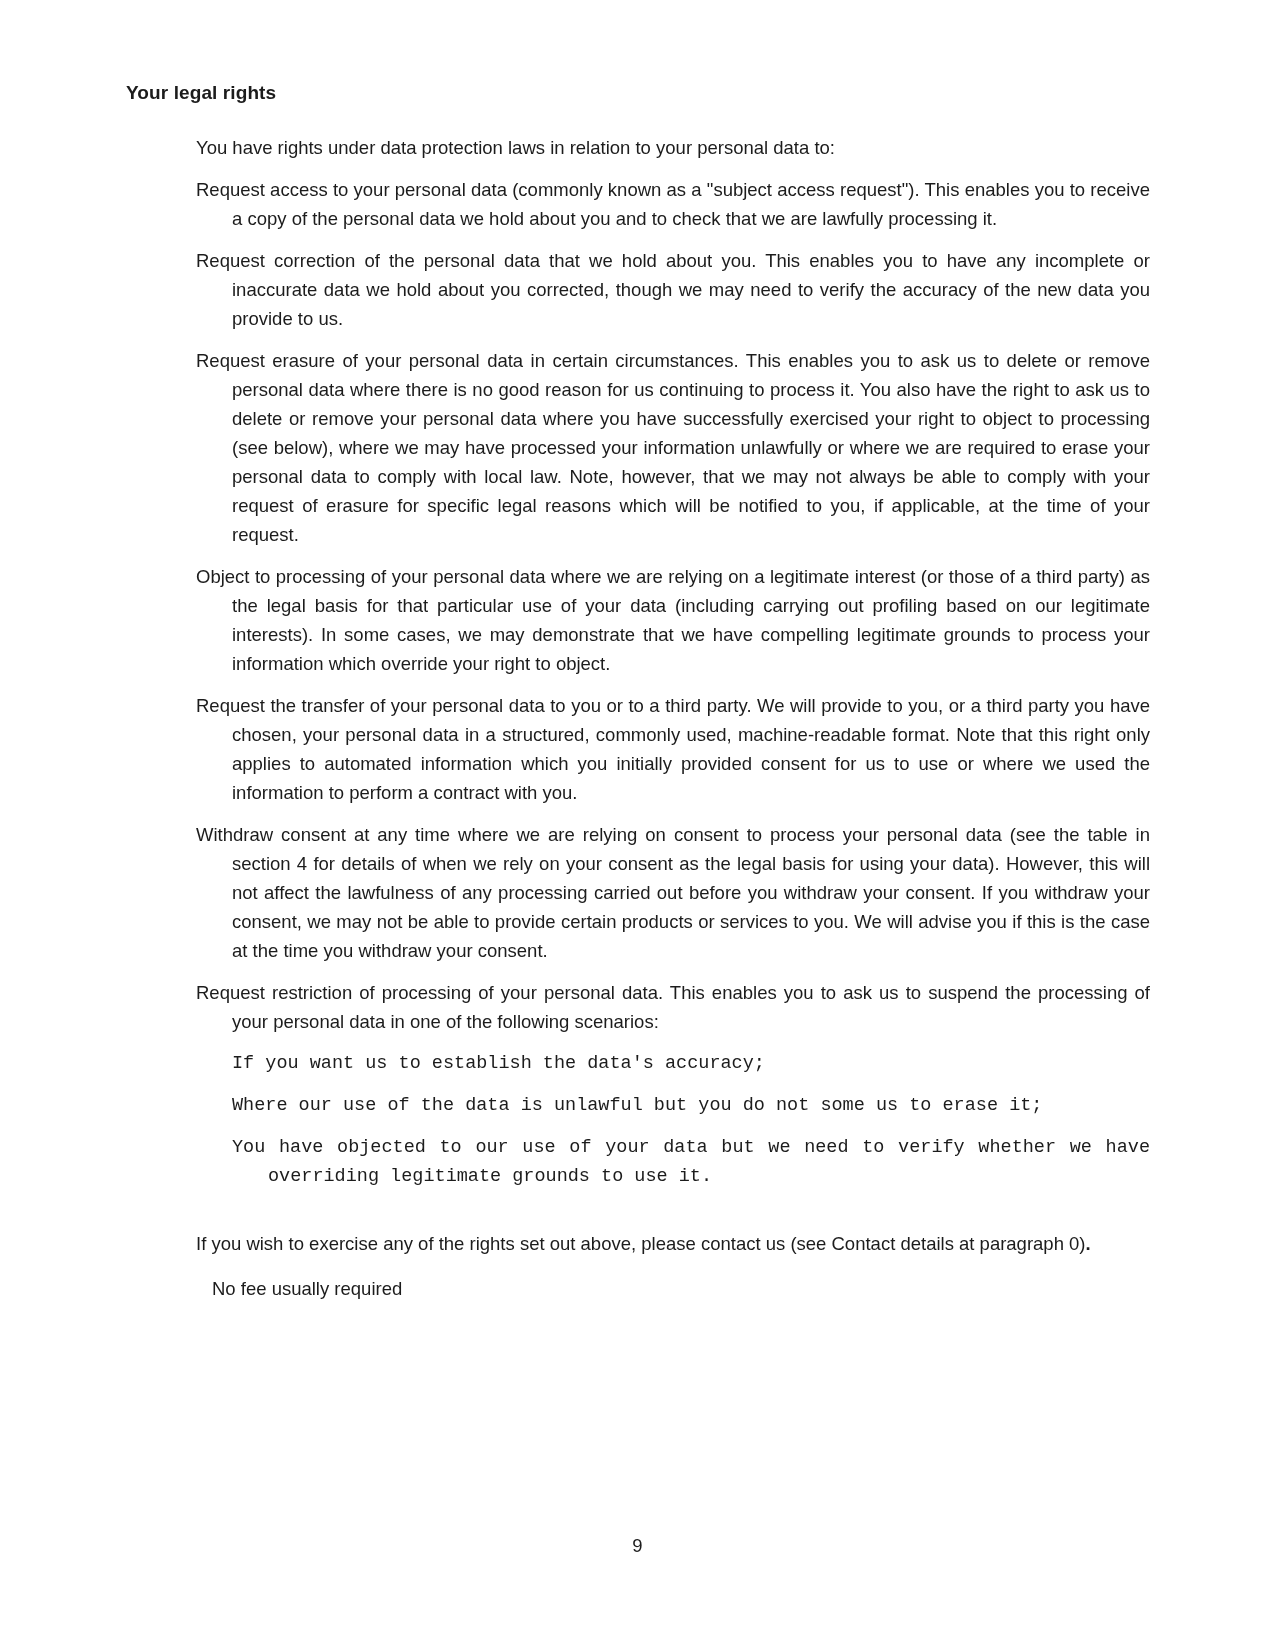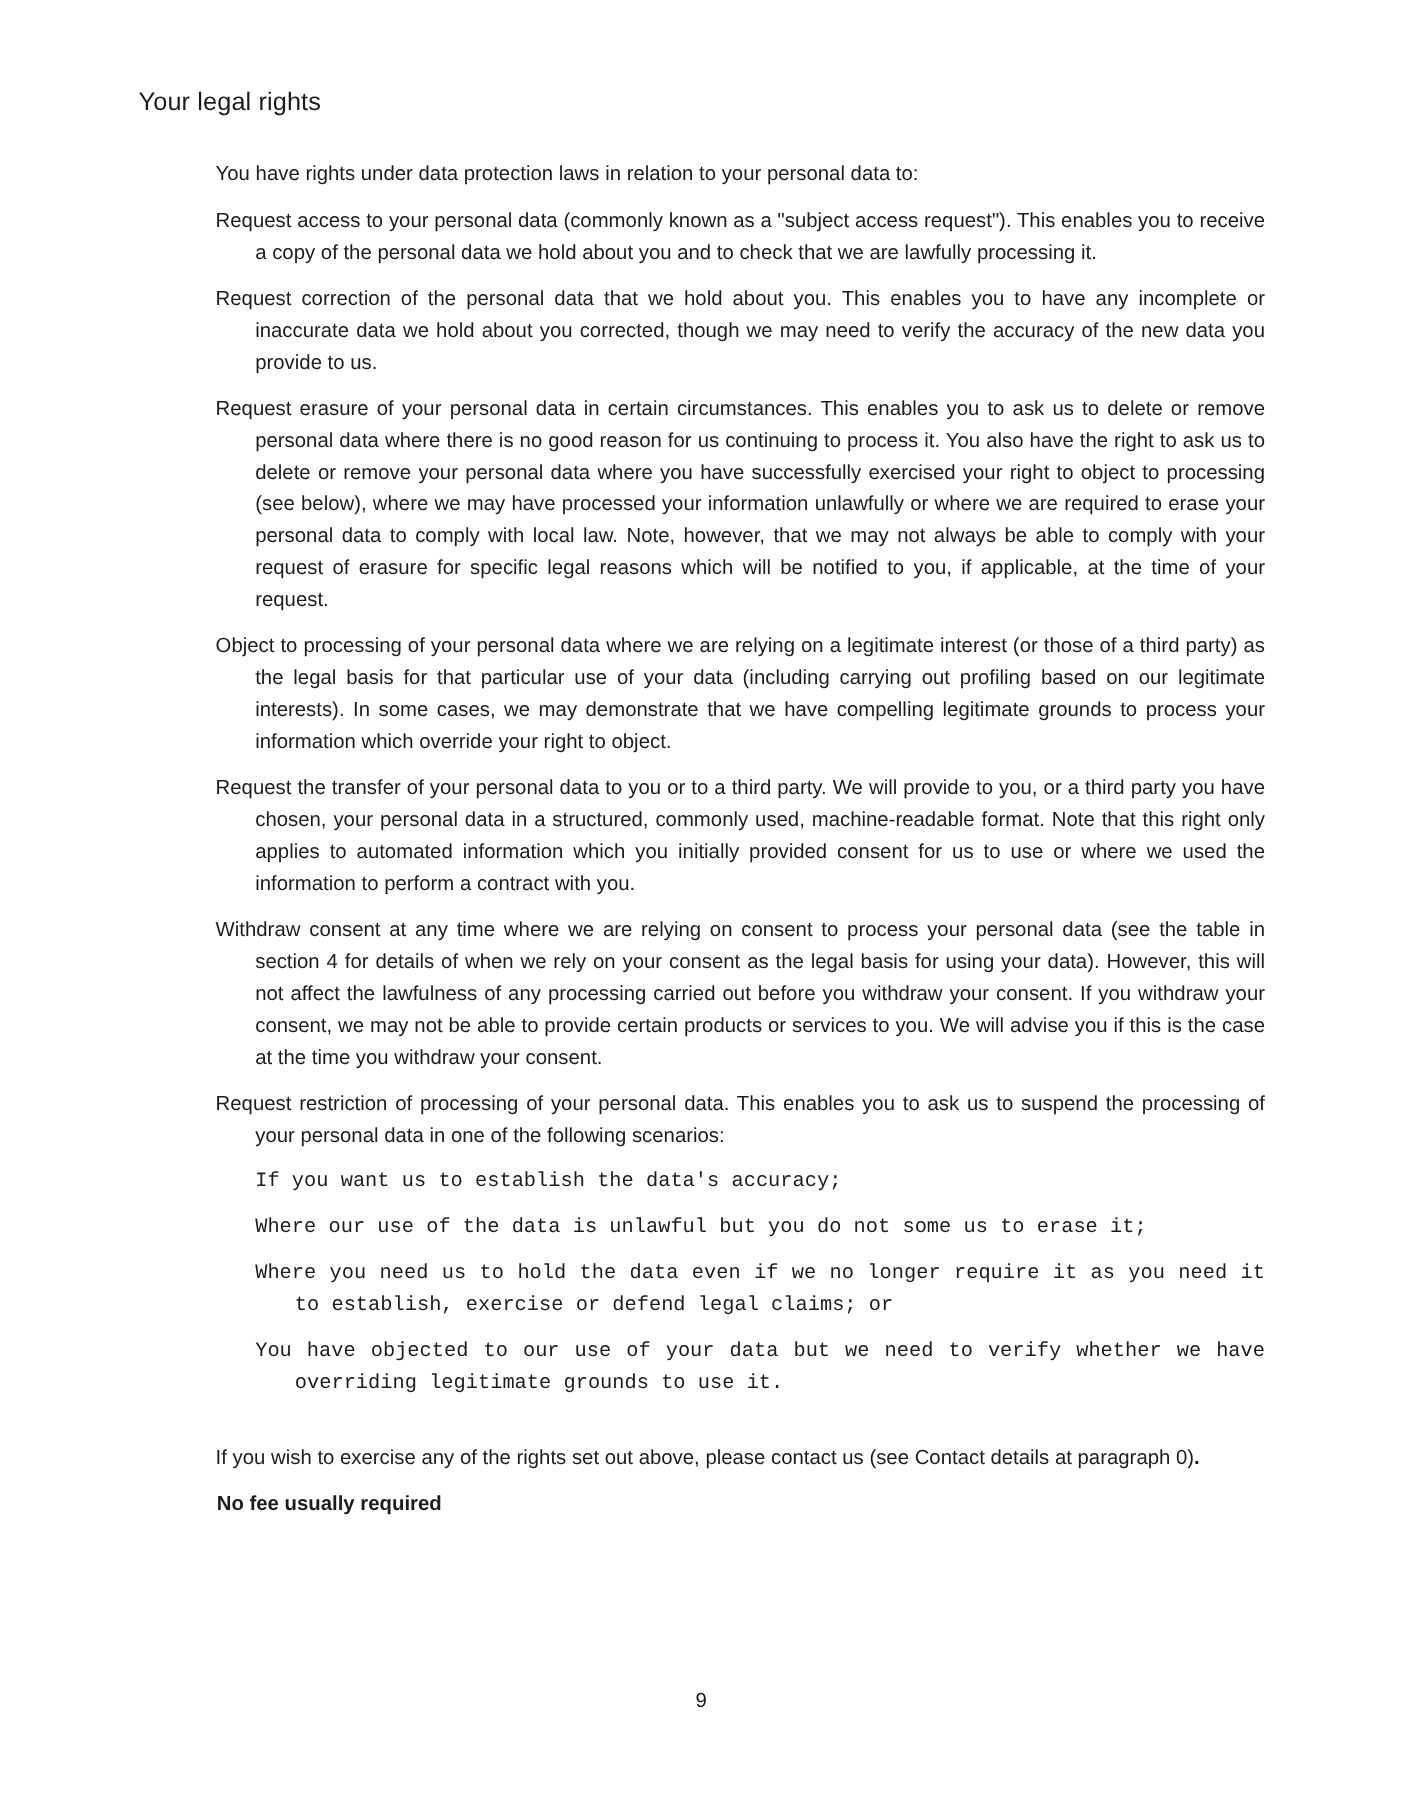--- a/index.html
+++ b/index.html
@@ -14,23 +14,23 @@
     margin: 0 auto;
     background: #ffffff;
     box-sizing: border-box;
     padding: 78px 125px 0 126px;
     font-family: "Liberation Sans", "DejaVu Sans", sans-serif;
     font-size: 18.5px;
     line-height: 29px;
     color: #1c1c1c;
   }
   .heading {
-    font-size: 23px;
-    font-weight: normal;
-    margin: 0 0 36px 0;
+    font-size: 19px;
+    font-weight: bold;
+    margin: 0 0 26px 0;
     letter-spacing: 0.1px;
   }
   p { margin: 0 0 13px 0; }
   .intro {
     padding-left: 70px;
     text-align: justify;
   }
   .li {
     padding-left: 106px;
     text-indent: -36px;
@@ -42,22 +42,22 @@
     font-family: Liberation Mono, monospace;
   }
   .closing {
     margin-top: 38px;
     padding-left: 70px;
     text-align: justify;
   }
   .closing strong { font-weight: bold; }
   .subheading {
     padding-left: 70px;
-    font-weight: bold;
-    margin: 1px;
+    font-weight: normal;
+    margin: 16px;
   }
   .page-number {
     position: absolute;
     top: 1531px;
     left: 0;
     right: 0;
     text-align: center;
     line-height: 29px;
   }
 </style>
@@ -73,21 +73,20 @@
   <p class="li">Request access to your personal data (commonly known as a "subject access request"). This enables you to receive a copy of the personal data we hold about you and to check that we are lawfully processing it.</p>
   <p class="li">Request correction of the personal data that we hold about you. This enables you to have any incomplete or inaccurate data we hold about you corrected, though we may need to verify the accuracy of the new data you provide to us.</p>
   <p class="li">Request erasure of your personal data in certain circumstances. This enables you to ask us to delete or remove personal data where there is no good reason for us continuing to process it. You also have the right to ask us to delete or remove your personal data where you have successfully exercised your right to object to processing (see below), where we may have processed your information unlawfully or where we are required to erase your personal data to comply with local law. Note, however, that we may not always be able to comply with your request of erasure for specific legal reasons which will be notified to you, if applicable, at the time of your request.</p>
   <p class="li">Object to processing of your personal data where we are relying on a legitimate interest (or those of a third party) as the legal basis for that particular use of your data (including carrying out profiling based on our legitimate interests). In some cases, we may demonstrate that we have compelling legitimate grounds to process your information which override your right to object.</p>
   <p class="li">Request the transfer of your personal data to you or to a third party. We will provide to you, or a third party you have chosen, your personal data in a structured, commonly used, machine-readable format. Note that this right only applies to automated information which you initially provided consent for us to use or where we used the information to perform a contract with you.</p>
   <p class="li">Withdraw consent at any time where we are relying on consent to process your personal data (see the table in section 4 for details of when we rely on your consent as the legal basis for using your data). However, this will not affect the lawfulness of any processing carried out before you withdraw your consent. If you withdraw your consent, we may not be able to provide certain products or services to you. We will advise you if this is the case at the time you withdraw your consent.</p>
   <p class="li">Request restriction of processing of your personal data. This enables you to ask us to suspend the processing of your personal data in one of the following scenarios:</p>
 
   <p class="li sub">If you want us to establish the data's accuracy;</p>
   <p class="li sub">Where our use of the data is unlawful but you do not some us to erase it;</p>
-  <p class="li sub">Where you need us to hold the data even if we no longer require it as you need it to establish, exercise or defend legal claims; or</p>
   <p class="li sub">You have objected to our use of your data but we need to verify whether we have overriding legitimate grounds to use it.</p>
 
   <p class="closing"><span>If you wish to exercise any of the rights set out above, please contact us (see Contact details at paragraph 0)</span><strong>.</strong></p>
 
   <p class="subheading">No fee usually required</p>
 
   <div class="page-number">9</div>
 
 </div>
 

